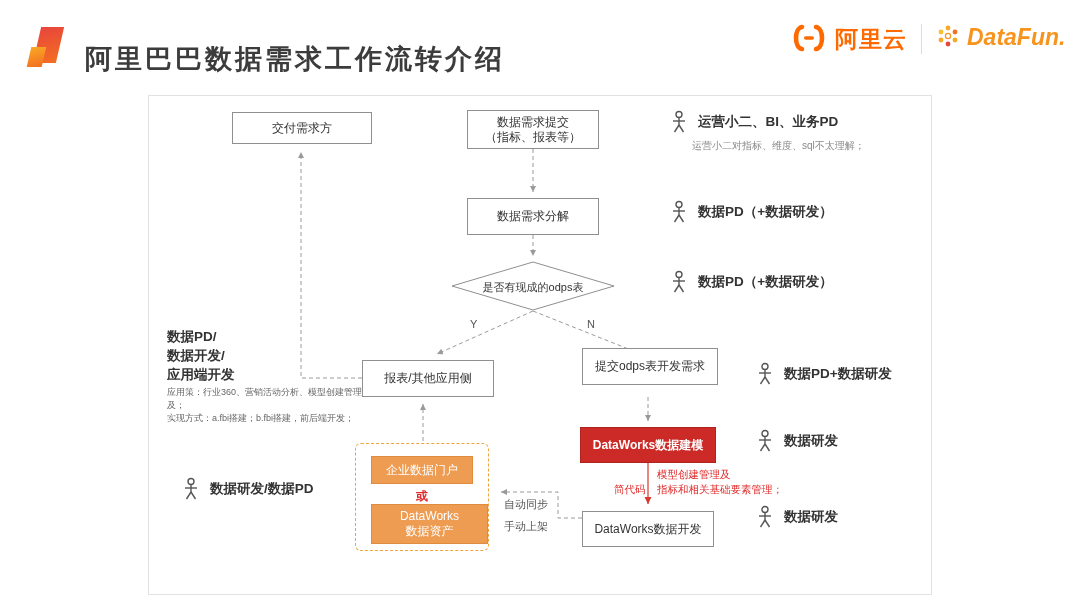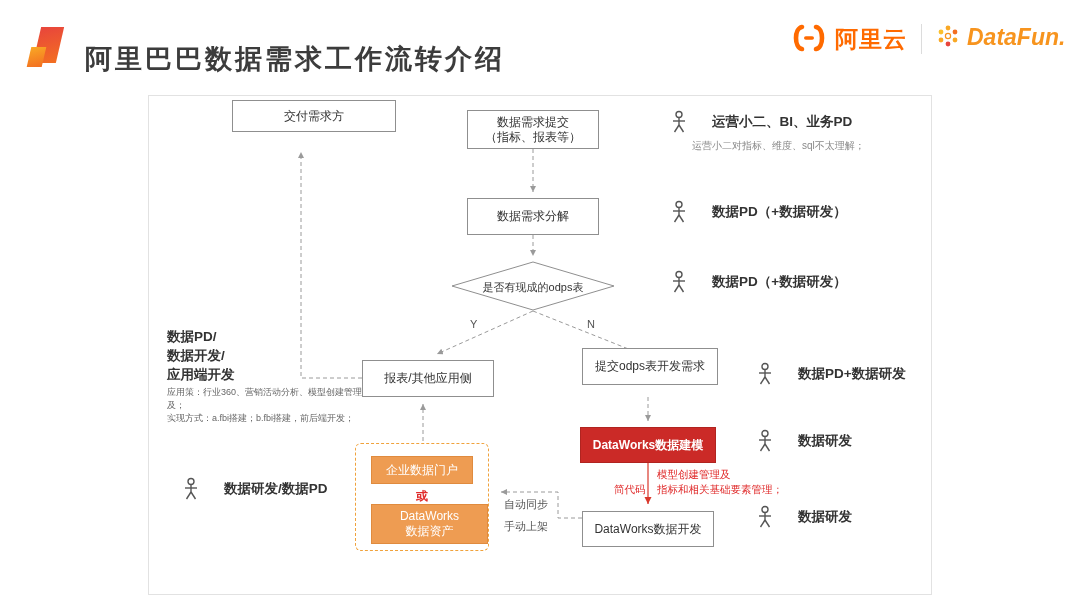--- a/index.html
+++ b/index.html
@@ -31,21 +31,21 @@
   .fbox.red{background:#cb2a27;border-color:#b02420;color:#fff;font-weight:bold}
   .fbox.orange{background:#ee9c52;border-color:#e08b3e;color:#fff}
   .dash-group{position:absolute;z-index:2;border:1.5px dashed #f0a23c;border-radius:6px}
   .or-label{position:absolute;z-index:3;text-align:center;color:#e02b2b;font-weight:bold;font-size:12px}
   .diamond-label{position:absolute;z-index:2;text-align:center;font-size:11px;color:#333}
   .yn{position:absolute;z-index:2;font-size:11px;color:#555}
   .sync{position:absolute;z-index:2;font-size:11px;color:#555;white-space:nowrap}
   .rednote{position:absolute;z-index:2;font-size:10.5px;color:#e02b2b;white-space:nowrap}
 
   
-  .role{position:absolute;z-index:2;display:flex;align-items:center;gap:25px}
+  .role{position:absolute;z-index:2;display:flex;align-items:center;gap:11px}
   .role-label{font-size:13.5px;font-weight:bold;color:#333;white-space:nowrap}
   .role-note{position:absolute;z-index:2;font-size:10px;color:#888;white-space:nowrap}
   .person{display:inline-flex}
 
   
   .left-head{position:absolute;z-index:2;font-size:13.5px;font-weight:bold;color:#333;line-height:19px}
   .left-notes{position:absolute;z-index:2;font-size:9px;color:#666;line-height:13px;width:205px}
 </style>
 </head>
 <body>
@@ -96,21 +96,21 @@
   <path d="M533 235 L533 256" fill="none" stroke="#9a9a9a" stroke-width="1" stroke-dasharray="4 3" marker-end="url(#mg)"></path>
   <path d="M533 311 L437 354" fill="none" stroke="#9a9a9a" stroke-width="1" stroke-dasharray="4 3" marker-end="url(#mg)"></path>
   <path d="M533 311 L641 354" fill="none" stroke="#9a9a9a" stroke-width="1" stroke-dasharray="4 3" marker-end="url(#mg)"></path>
   <path d="M648 397 L648 421" fill="none" stroke="#9a9a9a" stroke-width="1" stroke-dasharray="4 3" marker-end="url(#mg)"></path>
   <path d="M648 463 L648 504" fill="none" stroke="#d9372b" stroke-width="1.2" marker-end="url(#mr)"></path>
   <path d="M582 518 L558 518 L558 492 L501 492" fill="none" stroke="#9a9a9a" stroke-width="1" stroke-dasharray="4 3" marker-end="url(#mg)"></path>
   <path d="M423 441 L423 404" fill="none" stroke="#9a9a9a" stroke-width="1" stroke-dasharray="4 3" marker-end="url(#mg)"></path>
   <path d="M362 378 L301 378 L301 152" fill="none" stroke="#9a9a9a" stroke-width="1" stroke-dasharray="4 3" marker-end="url(#mg)"></path>
 </svg>
 
-<div class="fbox" style="left:232px;top:100px;width:164px;height:32px">交付需求方</div>
+<div class="fbox" style="left:232px;top:112px;width:140px;height:32px">交付需求方</div>
 
 <div class="fbox" style="left:467px;top:110px;width:132px;height:39px">
   <div>
     <div>数据需求提交</div>
     <div>（指标、报表等）</div>
   </div>
 </div>
 
 <div class="fbox" style="left:467px;top:198px;width:132px;height:37px">数据需求分解</div>
 

